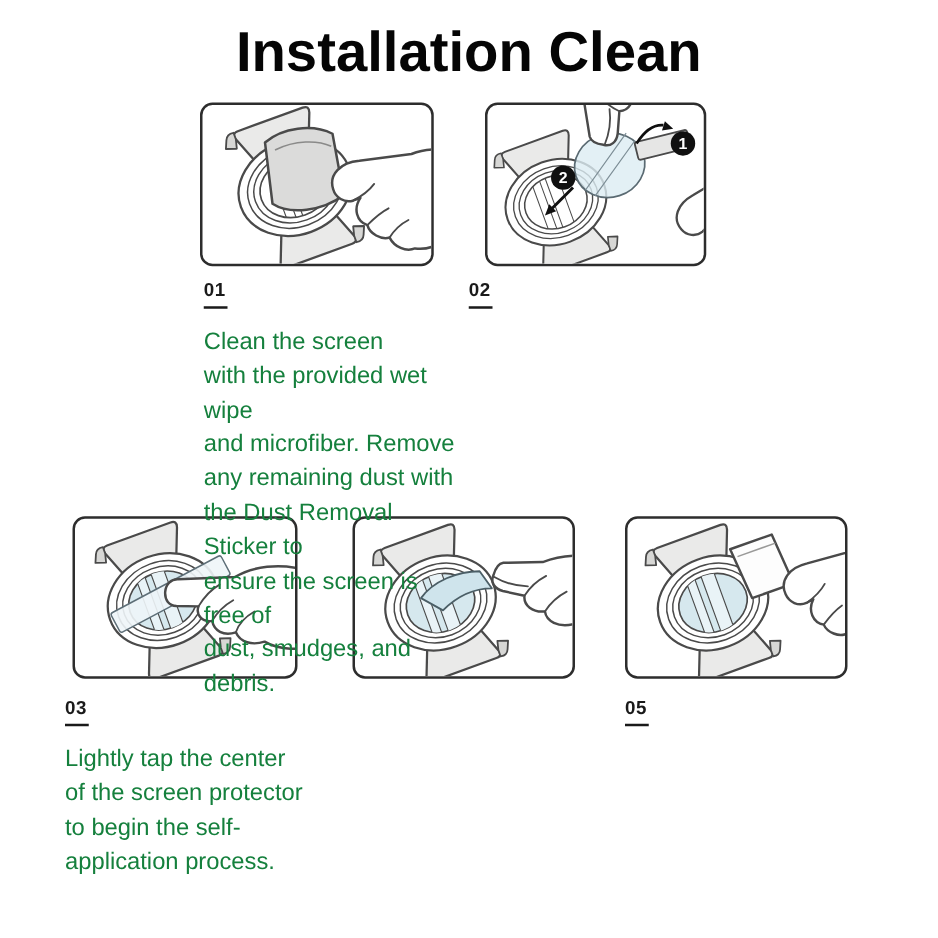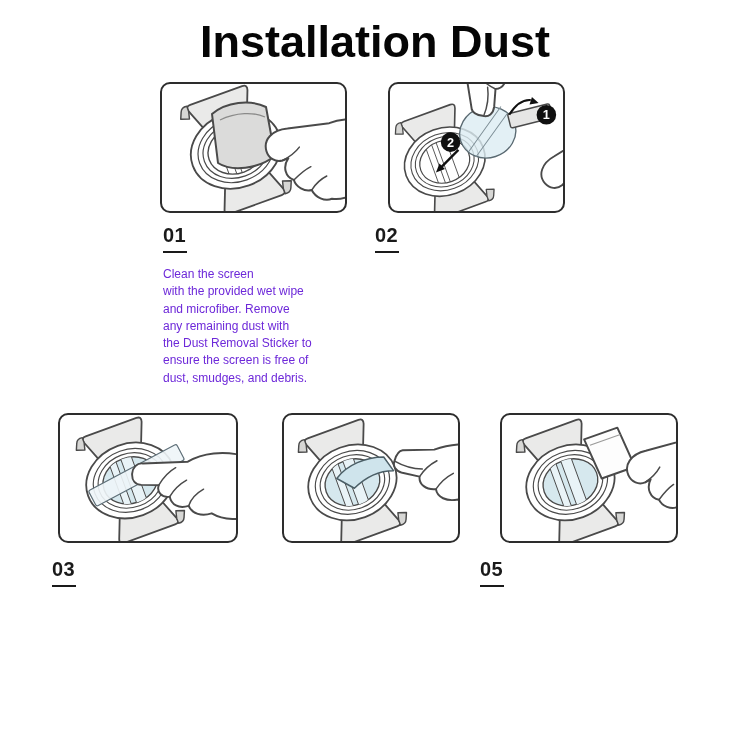--- a/index.html
+++ b/index.html
@@ -35,35 +35,35 @@
   .p2 { left:388px; top:82px;  width:177px; height:131px; }
   .p3 { left:58px;  top:413px; width:180px; height:130px; }
   .p4 { left:282px; top:413px; width:178px; height:130px; }
   .p5 { left:500px; top:413px; width:178px; height:130px; }
 
   .step { position: absolute; }
   .s1 { left:163px; top:224px; width:202px; }
   .s2 { left:375px; top:224px; width:200px; }
   .s3 { left:52px;  top:558px; width:194px; }
   .s4 { left:284px; top:558px; width:194px; }
-  .s5 { left:480px; top:558px; width:196px; }
+  .s5 { left:500px; top:558px; width:196px; }
   .step-num {
     display: inline-block;
-    font-size: 20px;
+    font-size: 15px;
     font-weight: 700;
     letter-spacing: 0.5px;
     color: #1a1a1a;
     border-bottom: 2.5px solid #1a1a1a;
     padding: 0 1px 4px 0;
   }
   .step-text {
     margin-top: 13px;
-    font-size: 12px;
+    font-size: 19px;
     line-height: 1.44;
-    color: #6d28d9;
+    color: #15803d;
     white-space: pre-line;
   }
   .defs-svg { position:absolute; width:0; height:0; }
   .badge-num { font: 700 13px "Liberation Sans", sans-serif; fill:#ffffff; }
 </style>
 </head>
 <body>
 
 <div class="canvas">
 
@@ -106,21 +106,21 @@
 
       <g id="hand-pinch" fill="#ffffff" stroke="#4a4a4a" stroke-width="2" stroke-linejoin="round" stroke-linecap="round">
         <path d="M10,-14 L42,-18 C60,-27 82,-29 102,-25 L118,-22 L118,28 C102,36 84,36 72,30 C60,34 50,30 48,22 C38,24 30,19 30,11 L12,9 C5,8 1,3 3,-3 C4,-9 6,-13 10,-14 Z"></path>
         <path d="M3,-2 C12,2 22,4 32,3" fill="none" stroke-width="1.5"></path>
         <path d="M30,11 C34,3 40,-3 46,-7" fill="none" stroke-width="1.5"></path>
         <path d="M48,22 C52,14 58,8 64,4" fill="none" stroke-width="1.5"></path>
       </g>
     </defs>
   </svg>
 
-  <h1 class="title">Installation Dust</h1>
+  <h1 class="title">Installation Clean</h1>
 
   <div class="panel p1">
     <svg viewBox="0 0 183 127">
       <use href="#watch-proto" transform="translate(74,66) scale(0.92)"></use>
       <g>
         <path d="M50,30 C64,18 88,15 104,23 L113,72 C96,85 70,88 56,79 Z" fill="#dbdbda" stroke="#4a4a4a" stroke-width="2" stroke-linejoin="round"></path>
         <path d="M58,36 C74,28 92,28 103,33" fill="none" stroke="#8a8a89" stroke-width="1.3"></path>
       </g>
       <use href="#hand-hold" transform="translate(104,46) rotate(18)"></use>
     </svg>
@@ -196,20 +196,24 @@
 ensure the screen is free of
 dust, smudges, and debris.</div>
   </div>
 
   <div class="step s2">
     <span class="step-num">02</span>
   </div>
 
   <div class="step s3">
     <span class="step-num">03</span>
+    <div class="step-text">Lightly tap the center
+of the screen protector
+to begin the self-
+application process.</div>
   </div>
 
 
   <div class="step s5">
     <span class="step-num">05</span>
   </div>
 
 </div>
 
 </body></html>

